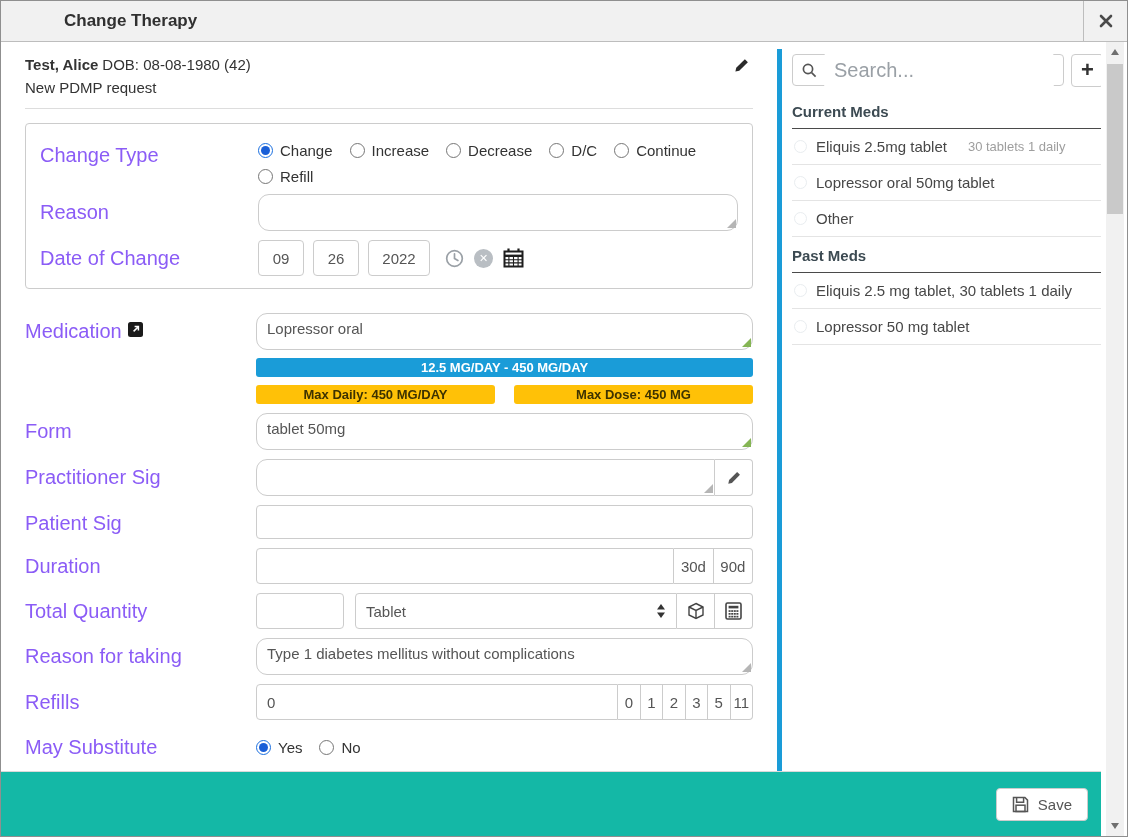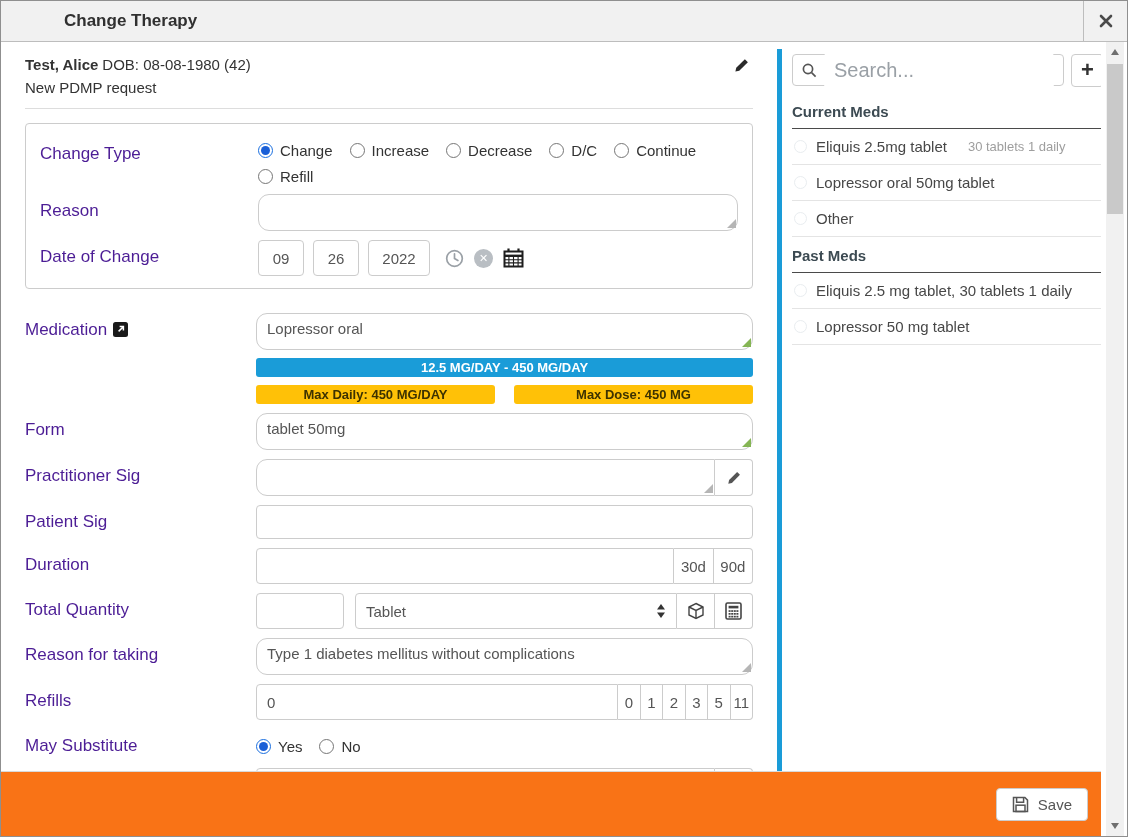--- a/index.html
+++ b/index.html
@@ -28,21 +28,21 @@
 
   
   .patient-header { position:relative; border-bottom:1px solid #ddd; padding-bottom:12px; margin-bottom:14px; }
   .pt-line1 { font-size:15px; color:#333; }
   .pt-line1 b { margin-right:4px; }
   .pt-line2 { font-size:15px; margin-top:6px; color:#333; }
   .pt-edit { position:absolute; right:4px; top:2px; cursor:pointer; }
 
   
   .frow { display:flex; margin-bottom:9px; }
-  .flabel { width:231px; flex-shrink:0; padding-top:7px; font-size:17px; color:#4c1d95; display:flex; align-items:flex-start; gap:6px; }
+  .flabel { width:231px; flex-shrink:0; padding-top:7px; font-size:20px; color:#8b5cf6; display:flex; align-items:flex-start; gap:6px; }
   .fctrl { flex:1; display:flex; align-items:flex-start; }
   .fcol { flex:1; display:flex; flex-direction:column; }
 
   input[type="text"], .ta, .selbox {
     border:1px solid #ccc; border-radius:4px; font-family:inherit;
     font-size:15px; color:#555; padding:6px 10px; background:#fff; outline:none;
   }
   .ta { height:37px; resize:none; width:100%; position:relative; }
   .ta-wrap { position:relative; flex:1; }
   .ta-wrap textarea { display:block; width:100%;border-radius:11px; }
@@ -103,21 +103,21 @@
   .med-sec-title { font-weight:bold; font-size:15px; color:#3c4a52; }
   .sec-tri { font-size:10px; color:#6b7a85; }
   .med-item { display:flex; align-items:center; gap:9px; padding:9px 0 9px 2px; border-bottom:1px solid #e4e4e4;
               cursor:pointer; }
   .med-radio { width:13px; height:13px; border:1px solid #e9edf0; border-radius:50%; flex-shrink:0; }
   .med-name { font-size:15px; color:#474747; }
   .med-detail { font-size:13px; color:#9e9e9e; margin-left:12px; }
   .med-sec { margin-bottom:4px; }
 
   
-  .footer { height:64px; display:flex; align-items:center; justify-content:flex-end; padding-right:13px; background:#f97316; }
+  .footer { height:64px; display:flex; align-items:center; justify-content:flex-end; padding-right:13px; background:#14b8a6; }
   .save-btn { display:flex; align-items:center; gap:9px; border:1px solid #ccc; border-radius:4px;
               background:#fff; color:#555; font-size:15px; padding:7px 15px; cursor:pointer; font-family:inherit; }
 
   svg { display:block; }
 </style>
 </head>
 <body>
 
 <div class="window">
 

